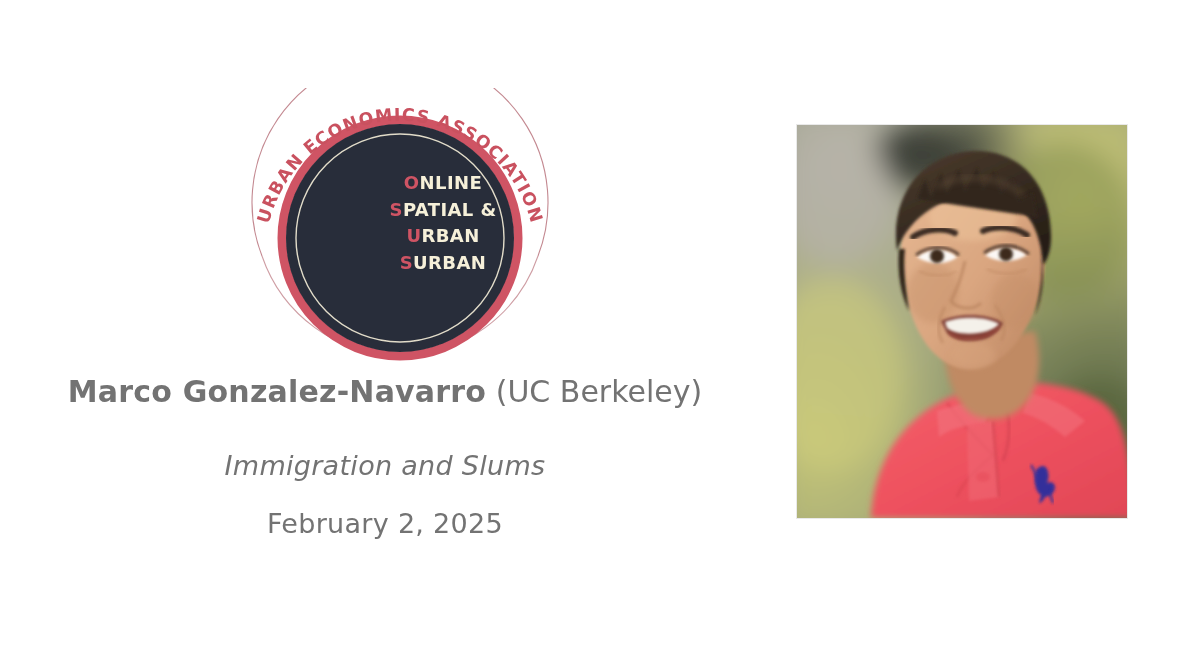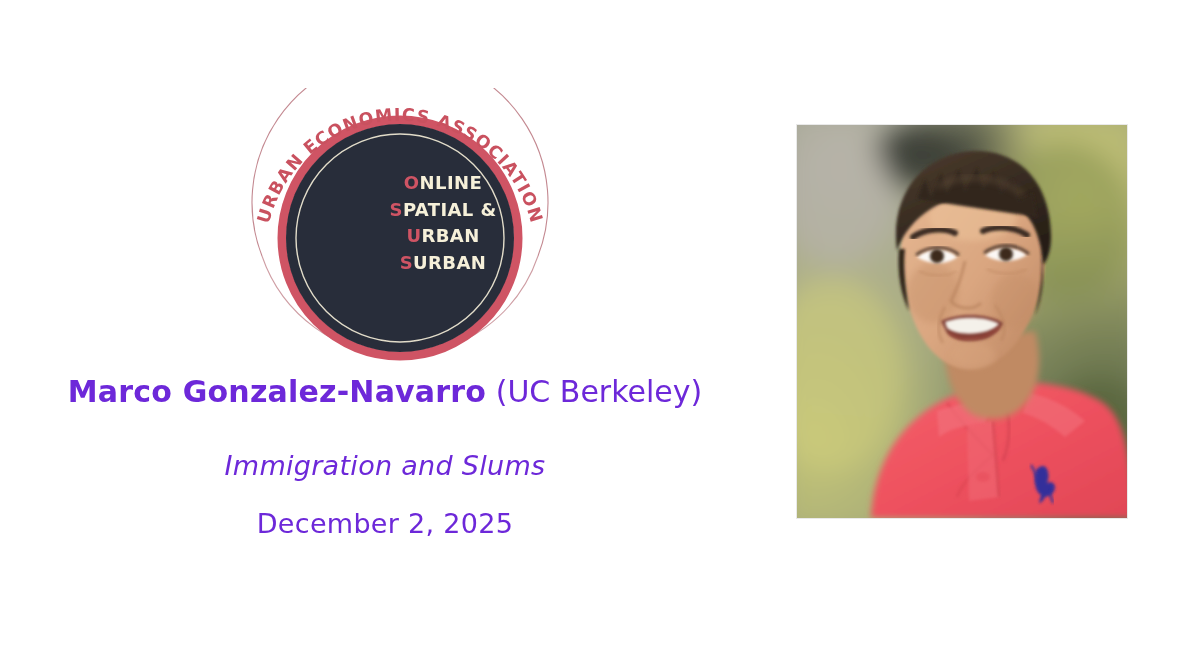--- a/index.html
+++ b/index.html
@@ -76,21 +76,21 @@
   }
   .photo-svg { display: block; width: 330px; height: 393px; }
 
   
   .text-block {
     position: absolute;
     left: 60px;
     top: 372px;
     width: 650px;
     text-align: center;
-    color: #6d28d9;
+    color: #737373;
   }
   .line-speaker {
     font-family: "DejaVu Sans", sans-serif;
     font-size: 30px;
     line-height: 40px;
     white-space: nowrap;
   }
   .speaker-name {
     font-weight: bold;
     letter-spacing: 0.2px;
@@ -300,16 +300,16 @@
         </g>
       </g>
     </svg>
   </div>
 
   <div class="text-block">
     <div class="line-speaker">
       <span class="speaker-name">Marco Gonzalez-Navarro</span><span>&nbsp;</span><span class="speaker-affil">(UC Berkeley)</span>
     </div>
     <div class="line-title">Immigration and Slums</div>
-    <div class="line-date">December 2, 2025</div>
+    <div class="line-date">February 2, 2025</div>
   </div>
 
 </div>
 
 </body></html>

